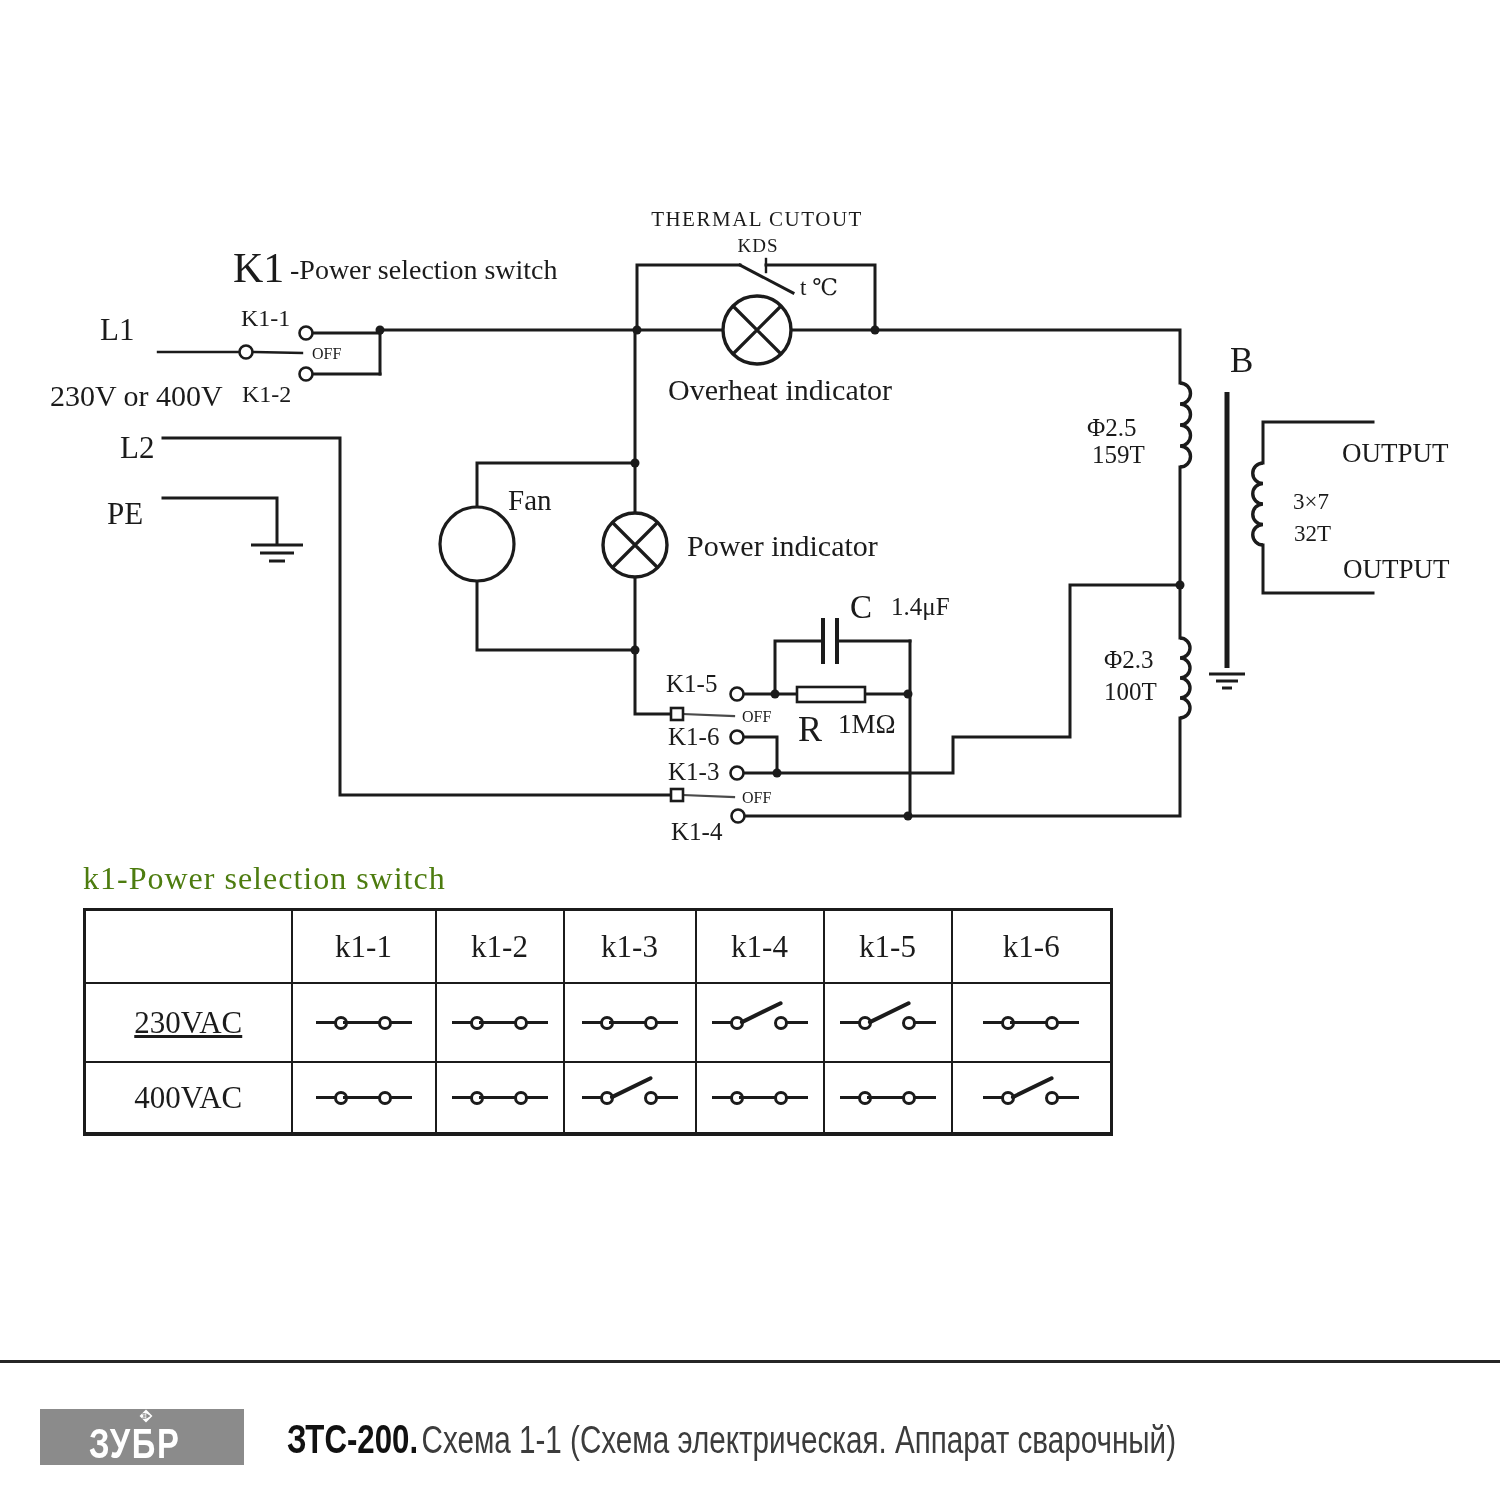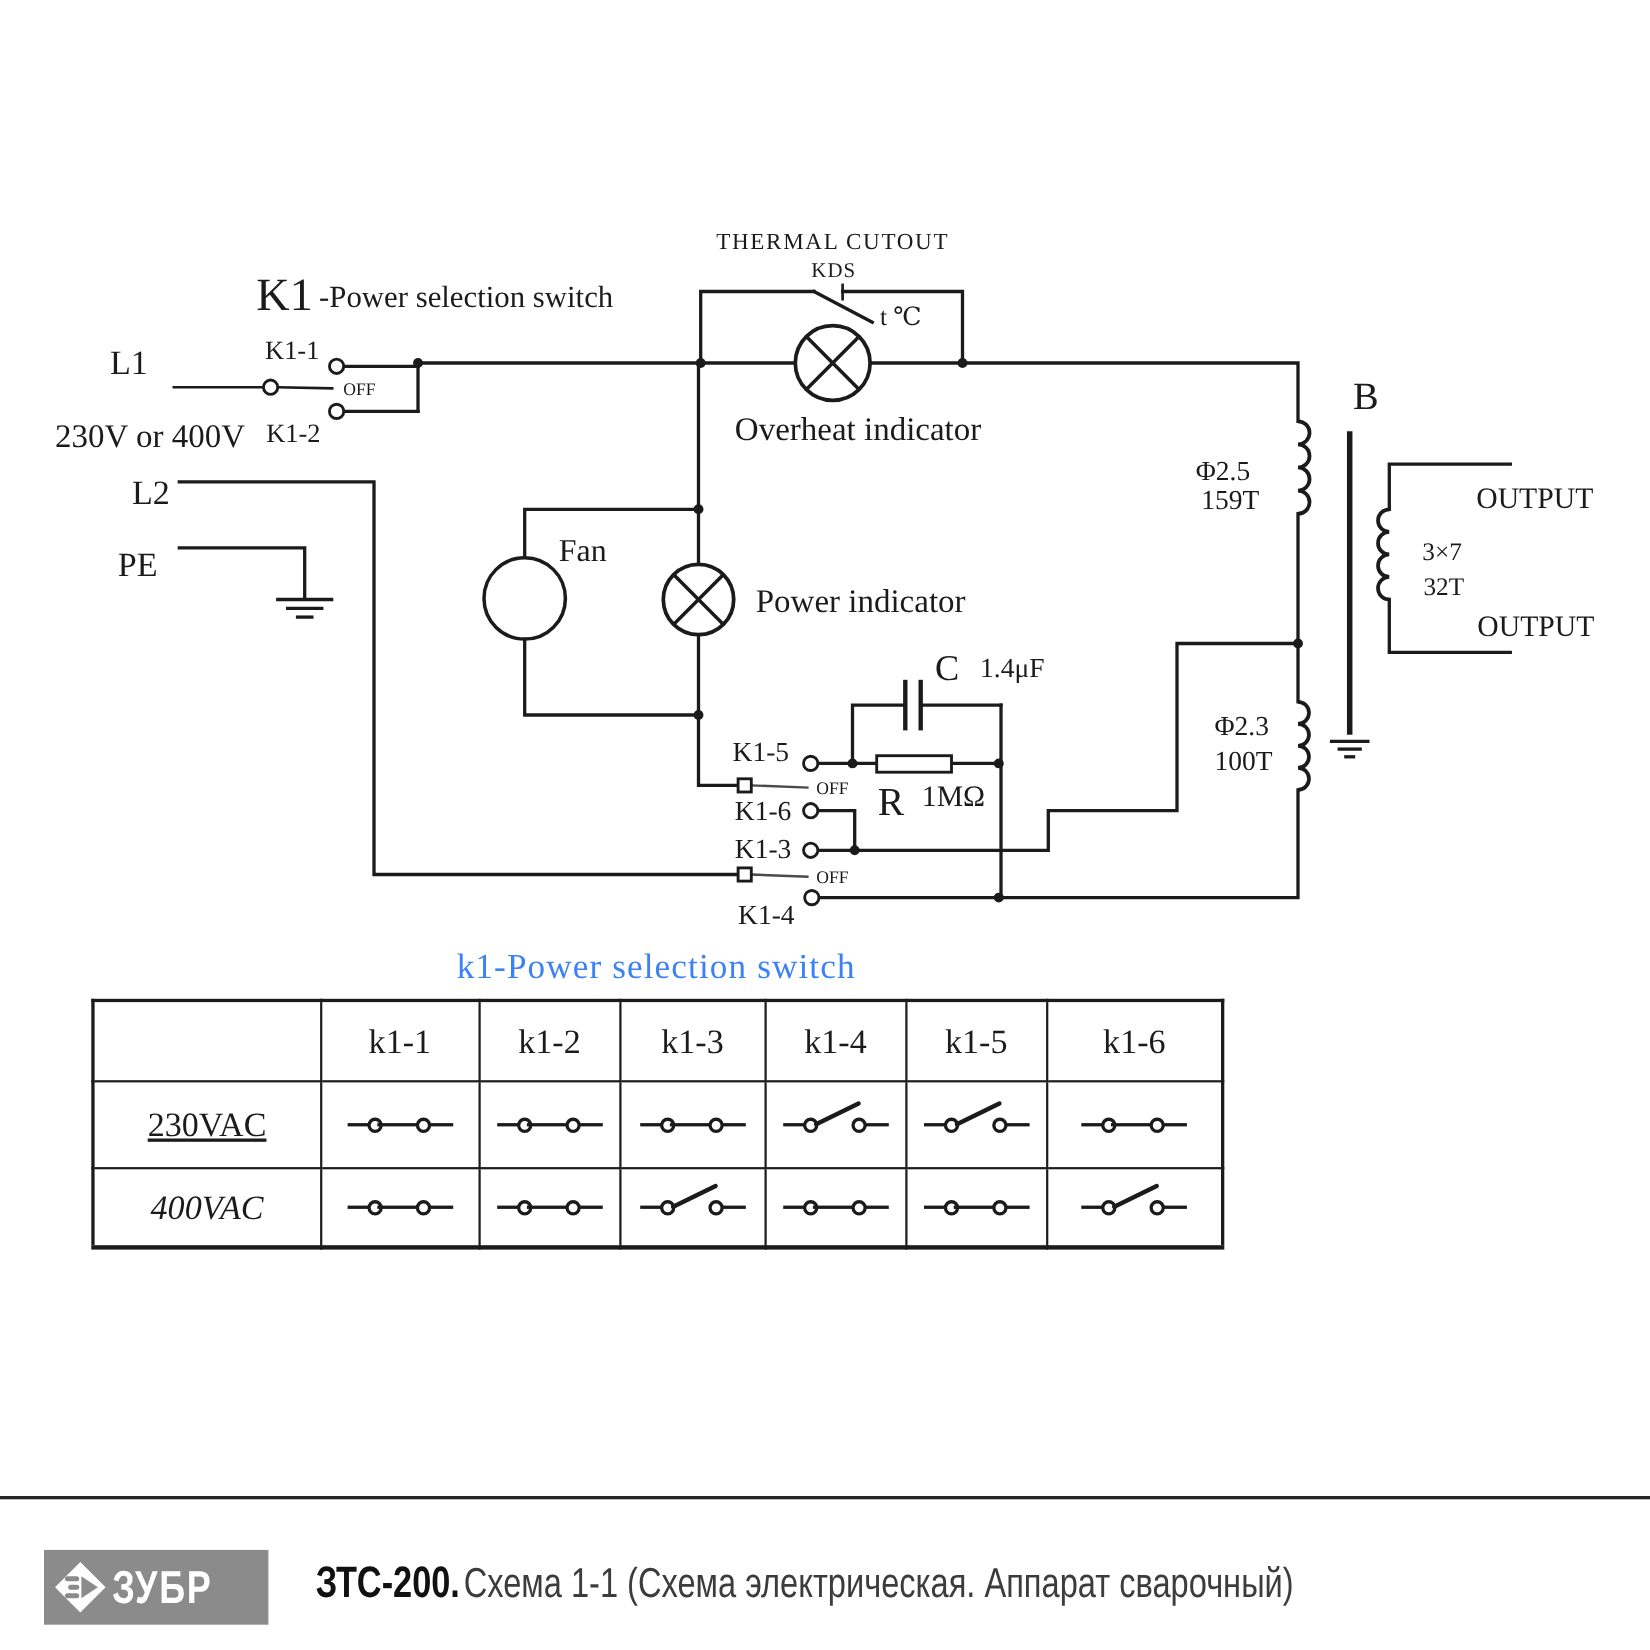--- a/index.html
+++ b/index.html
@@ -5,54 +5,54 @@
   html,body { margin:0; padding:0; }
   body {
     width:1500px; height:1500px; position:relative; background:#ffffff;
     font-family:"Liberation Serif","DejaVu Serif",serif; overflow:hidden;
   }
   svg text { fill:#1b1b1b; font-family:"Liberation Serif","DejaVu Serif",serif; }
   .schematic { position:absolute; left:0; top:0; }
 
   
   .tbl-title {
-    position:absolute; left:83px; top:860px; width:1027px; text-align:center;
-    font-size:32px; color:#3b82f6; letter-spacing:1px;
+    position:absolute; left:83px; top:860px; width:1027px; text-align:left;
+    font-size:32px; color:#4d7c0f; letter-spacing:1px;
   }
   table.ktable {
     position:absolute; left:83px; top:908px; border-collapse:collapse;
     border:3px solid #1b1b1b; border-bottom-width:4px; table-layout:fixed;
   }
   table.ktable td {
     border:2px solid #1b1b1b; text-align:center; vertical-align:middle;
     font-size:31px; color:#1b1b1b; padding:0;
   }
   tr.hrow td { height:71px; }
   tr.r1 td { height:77px;text-decoration:underline; }
-  tr.r2 td { height:69px;font-style:italic; }
+  tr.r2 td { height:69px; }
 
   
   .sw { display:block; position:relative; width:96px; height:44px; margin:0 auto; }
   .sw span { position:absolute; background:#1b1b1b; }
   .sw .tl { left:0;  top:20px; width:20px; height:3px; }
   .sw .tr { left:74px; top:20px; width:22px; height:3px; }
   .sw .mid{ left:27px; top:20px; width:41px; height:3px; }
   .sw .lever { left:28px; top:20px; width:47px; height:3.5px;
     transform-origin:0 50%; transform:rotate(-26deg); border-radius:2px; }
   .sw .cl, .sw .cr {
     top:15px; width:8px; height:8px; background:#fff;
     border:3px solid #1b1b1b; border-radius:50%;
   }
   .sw .cl { left:18px; } .sw .cr { left:62px; }
 
   
   .footer-divider { position:absolute; left:0; top:1360px; width:1500px; height:3px; background:#262626; }
   .logo {
-    position:absolute; left:40px; top:1409px; width:204px; height:68px;
-    background:#8b8b8b; display:flex; align-items:center; padding-left:8px; box-sizing:border-box;
+    position:absolute; left:40px; top:1409px; width:204px; height:56px;
+    background:#8b8b8b; display:flex; align-items:center; padding-left:8px; box-sizing:border-box;flex-direction:column;
   }
   .logo-text {
     color:#fff; font-family:"Liberation Sans",sans-serif; font-weight:bold;
     font-size:42px; line-height:1; letter-spacing:2px;
     transform:scaleX(0.78); transform-origin:left center; margin-left:4px;
   }
   .caption {
     position:absolute; left:287px; top:1417px; white-space:nowrap;
     font-family:"Liberation Sans",sans-serif;
     transform:scaleX(0.78); transform-origin:left center;

